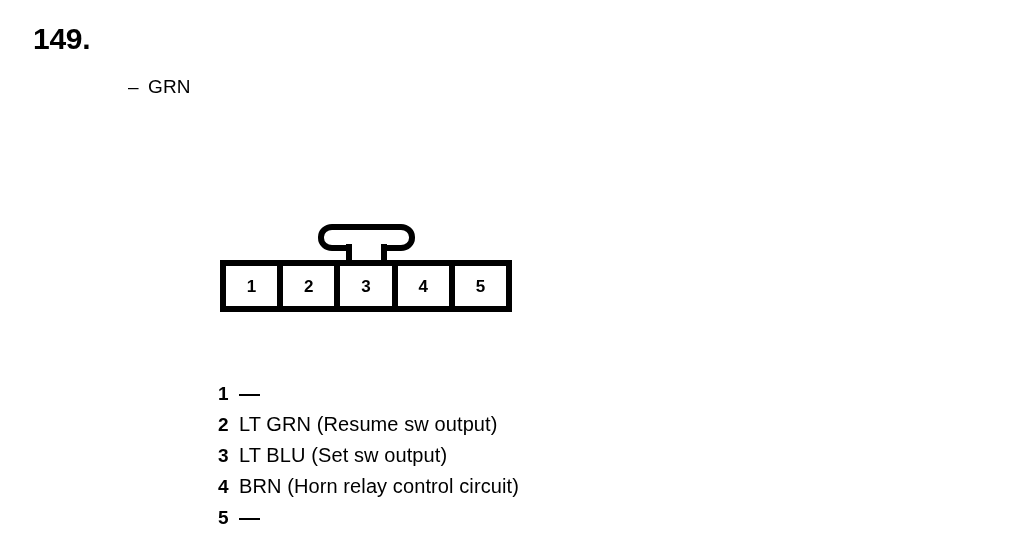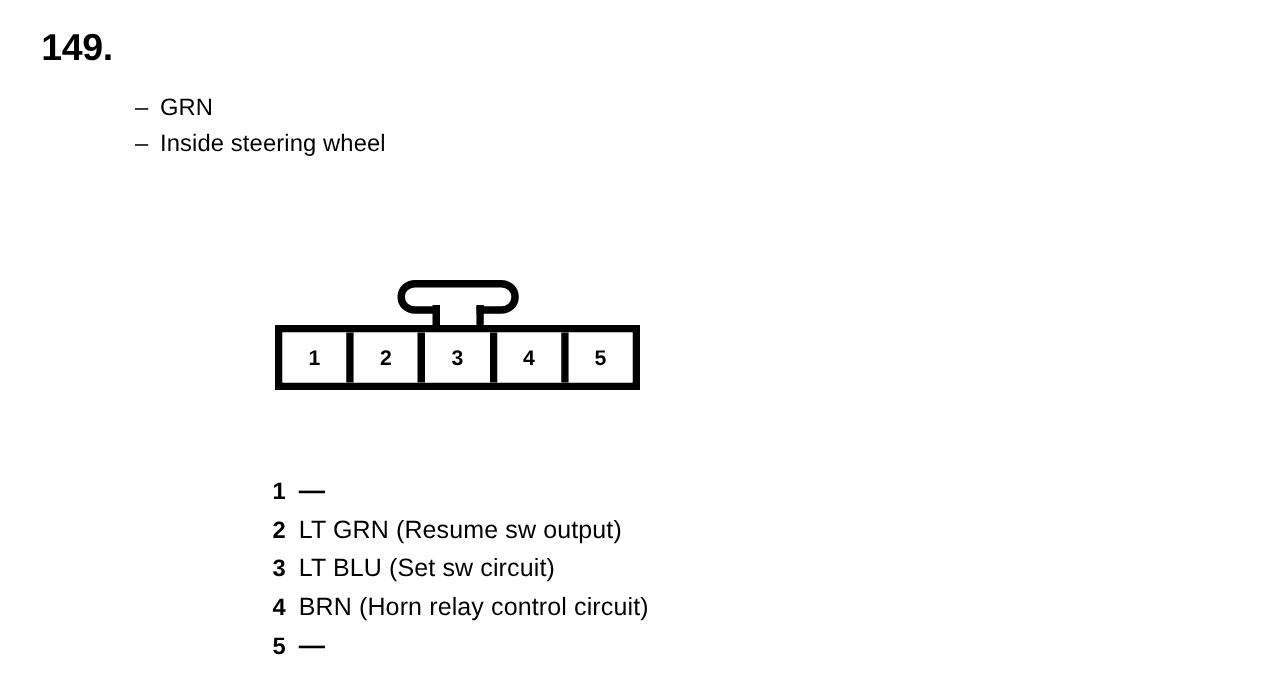--- a/index.html
+++ b/index.html
@@ -35,21 +35,21 @@
   .title-text {
     font-size: 30px;
     font-weight: bold;
     margin-left: 12px;
     letter-spacing: -0.3px;
   }
 
   
   .notes {
     position: absolute;
-    left: 108px;
+    left: 128px;
     top: 72px;
   }
   .note-line {
     font-size: 19px;
     line-height: 29px;
     white-space: nowrap;
     letter-spacing: 0.1px;
   }
   .note-dash {
     display: inline-block;
@@ -167,23 +167,20 @@
 <body>
 
 <div class="title-row">
   <span class="title-number">149.</span>
 </div>
 
 <div class="notes">
   <div class="note-line">
     <span class="note-dash">–</span><span>GRN</span>
   </div>
-  <div class="note-line">
-    <span class="note-dash">–</span><span>Inside steering wheel</span>
-  </div>
 </div>
 
 <div class="connector">
 
   <div class="latch">
     <div class="latch-cap"></div>
     <div class="latch-neck-left"></div>
     <div class="latch-neck-right"></div>
     <div class="latch-mask"></div>
   </div>
@@ -212,21 +209,21 @@
   <div class="legend-row">
     <span class="legend-num">1</span>
     <span class="legend-desc dash">—</span>
   </div>
   <div class="legend-row">
     <span class="legend-num">2</span>
     <span class="legend-desc">LT GRN (Resume sw output)</span>
   </div>
   <div class="legend-row">
     <span class="legend-num">3</span>
-    <span class="legend-desc">LT BLU (Set sw circuit)</span>
+    <span class="legend-desc">LT BLU (Set sw output)</span>
   </div>
   <div class="legend-row">
     <span class="legend-num">4</span>
     <span class="legend-desc">BRN (Horn relay control circuit)</span>
   </div>
   <div class="legend-row">
     <span class="legend-num">5</span>
     <span class="legend-desc dash">—</span>
   </div>
 </div>

